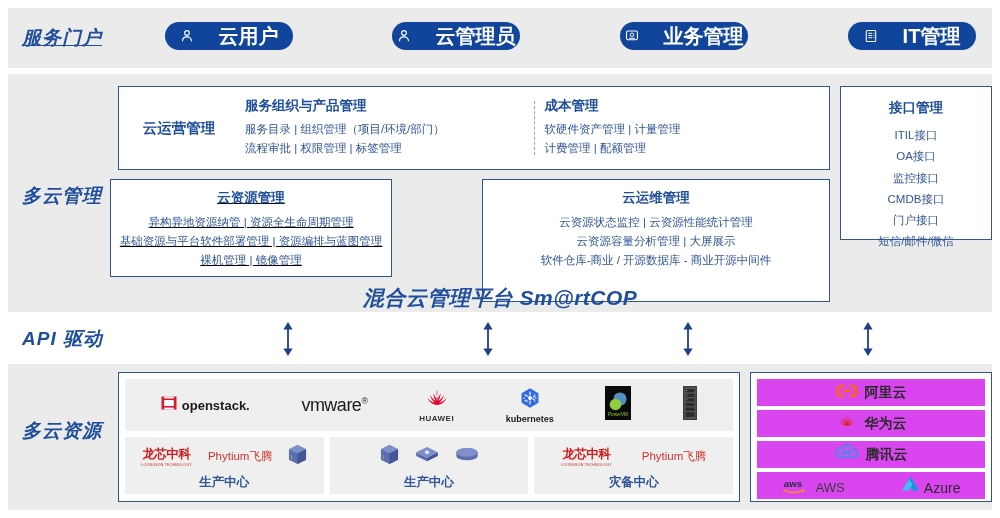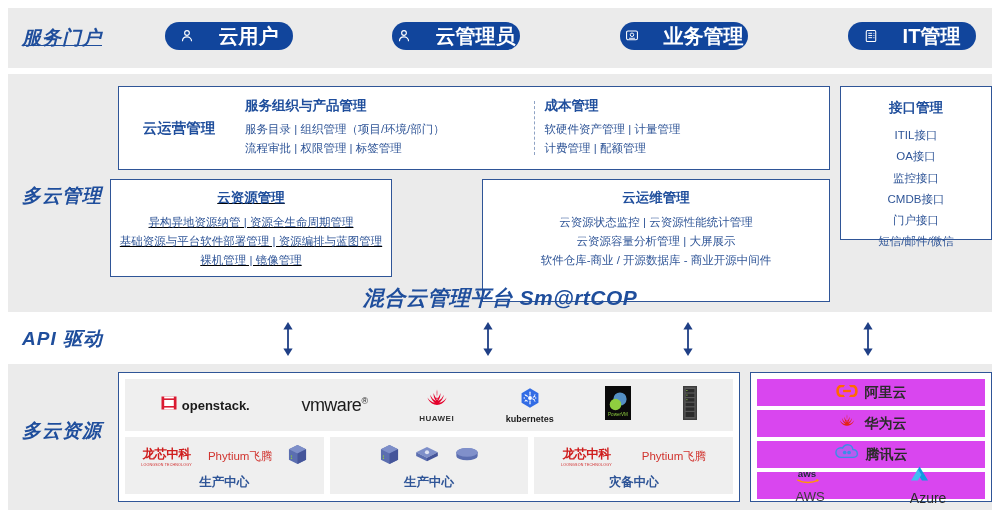--- a/index.html
+++ b/index.html
@@ -134,21 +134,21 @@
   .vm-text { font-size: 18px; font-weight: normal; color: #1a1a1a; letter-spacing: -0.5px; }
   .logo-col { display: flex; flex-direction: column; align-items: center; }
   .logo-cap { font-size: 8px; font-weight: bold; color: #333; letter-spacing: 0.5px; margin-top: 1px; }
   .k8s-cap { font-size: 9px; font-weight: bold; color: #1a1a1a; margin-top: 1px; }
 
   .loong { display: flex; flex-direction: column; align-items: center; }
   .loong-main { font-size: 12.5px; font-weight: bold; color: #cf1d1d; letter-spacing: -0.5px; }
   .loong-sub { font-size: 3.6px; color: #cf1d1d; letter-spacing: 0.2px; }
   .phytium { font-size: 11.5px; font-weight: normal; color: #d1342f; white-space: nowrap; }
 
-  .aws-wrap { display: flex; align-items: flex-start; gap: 4px; flex-direction: column; }
+  .aws-wrap { display: flex; align-items: flex-end; gap: 4px; }
   .aws-mark { display: flex; flex-direction: column; align-items: center; }
   .aws-label { font-size: 13px; color: #3b3b3b; }
   .azure-label { font-size: 14px; color: #2b2b2b; }
 </style>
 </head>
 <body>
 
 <div class="page">
 
   <div class="band band-portal"></div>

